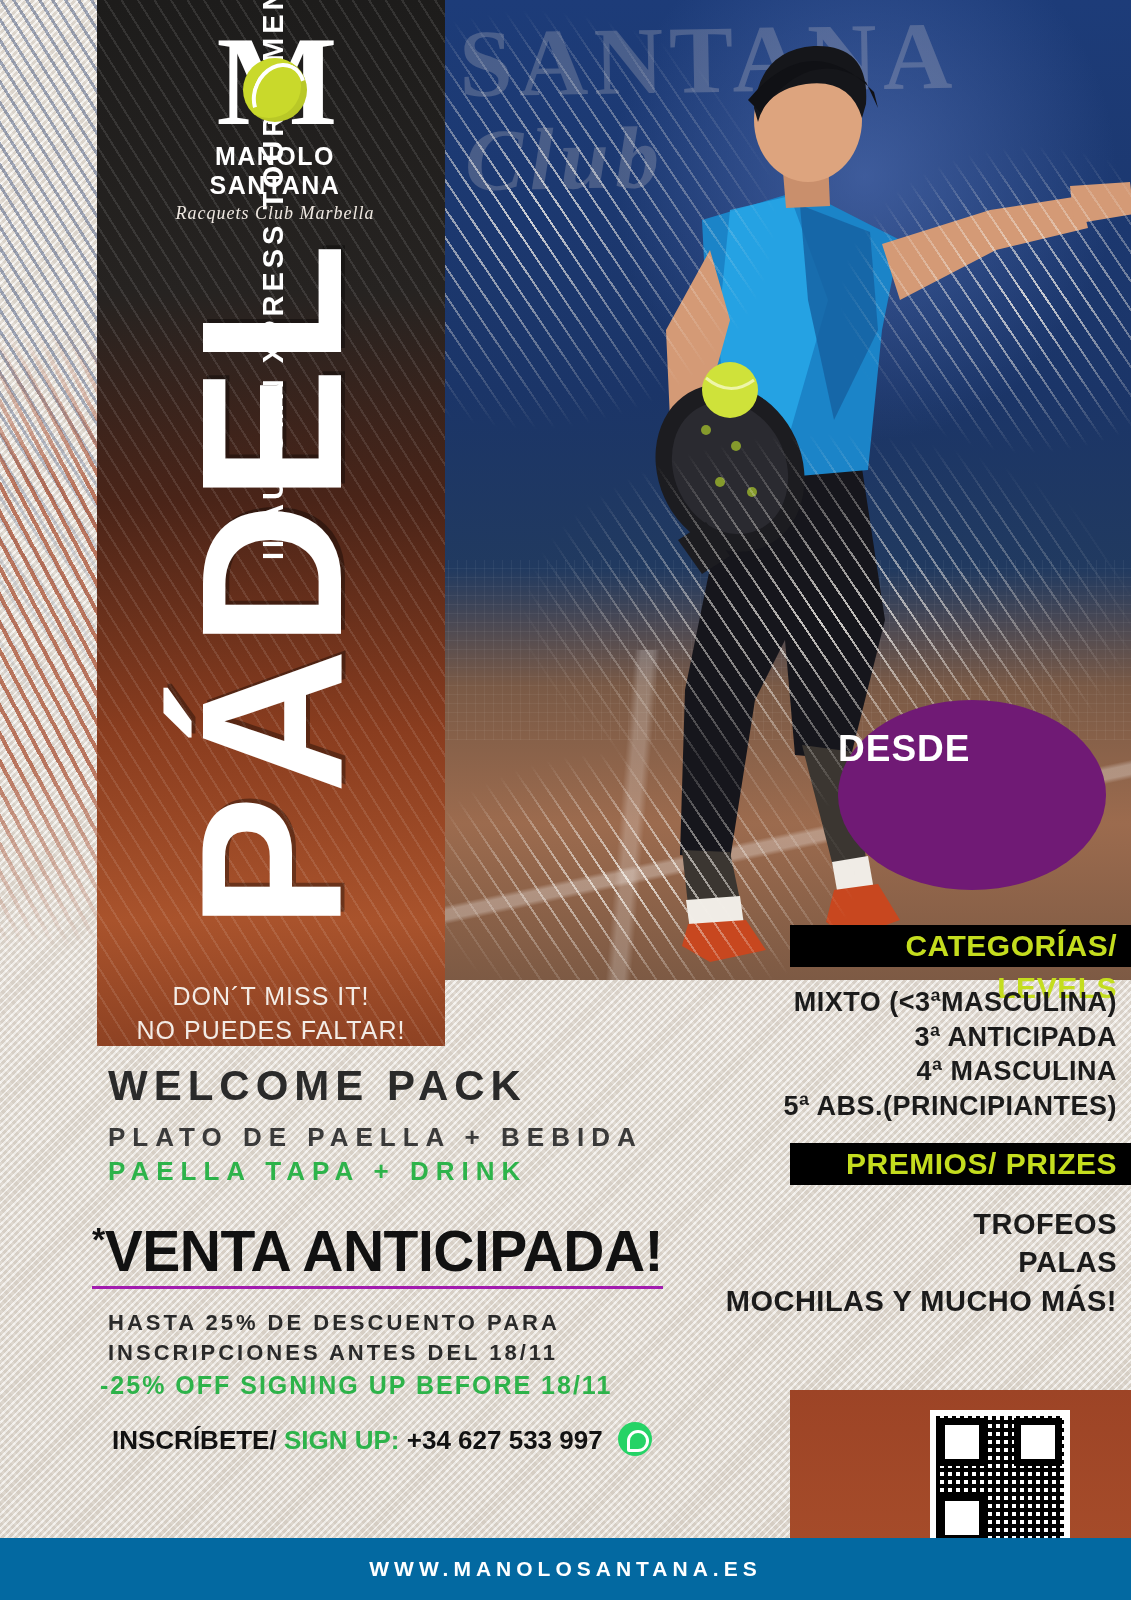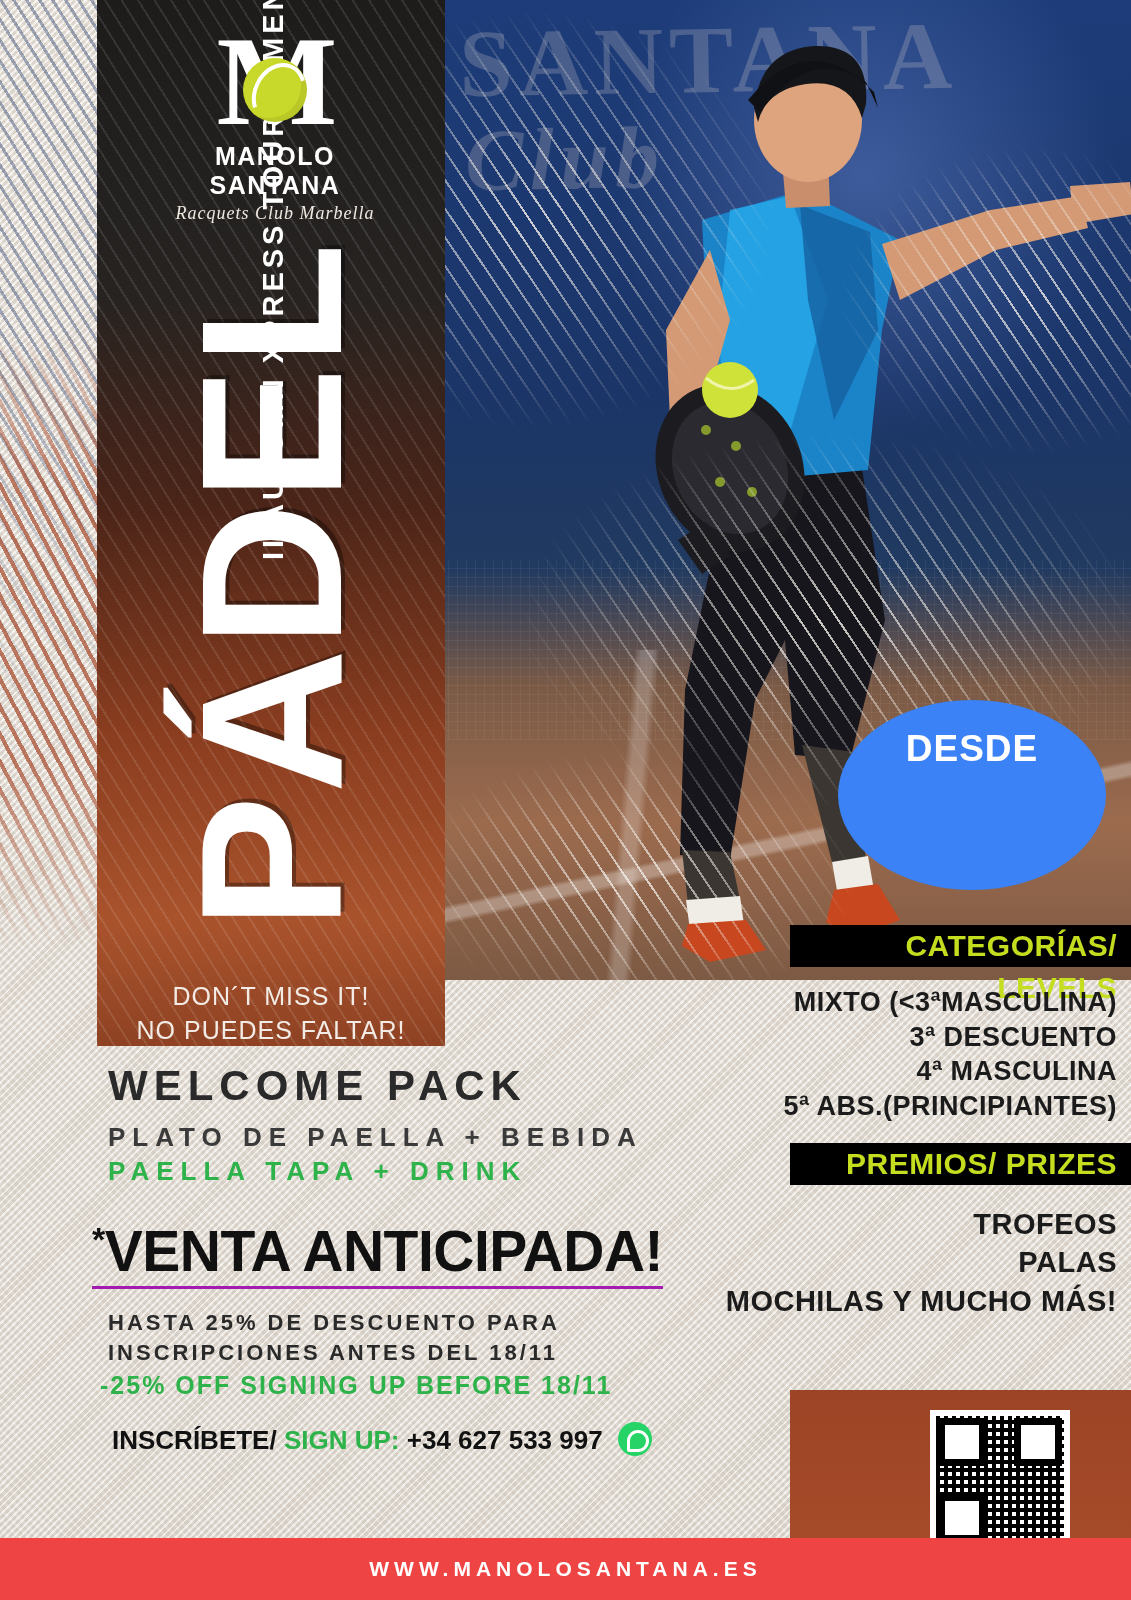--- a/index.html
+++ b/index.html
@@ -218,24 +218,24 @@
     letter-spacing: 1px;
     margin-top: 3px;
     color: #f0e9e2;
   }
 
   
   .price-bubble {
     position: absolute;
     left: 838px; top: 700px;
     width: 268px; height: 190px;
-    background: #3b82f6;
+    background: #701a75;
     border-radius: 50%;
     color: #fff;
-    text-align: center;
+    text-align: left;
     z-index: 7;
   }
   .price-bubble .desde {
     margin-top: 28px;
     font-size: 37px;
     font-weight: bold;
     letter-spacing: 1px;
   }
   .price-bubble .amount {
     font-size: 68px;
@@ -407,21 +407,21 @@
     position: absolute;
     left: 2px; bottom: 2px;
     width: 34px; height: 34px;
     border: 7px solid #000;
     background: #fff;
   }
   .footer {
     position: absolute;
     left: 0; bottom: 0;
     width: 1131px; height: 62px;
-    background: #ef4444;
+    background: #0369a1;
     color: #fff;
     text-align: center;
     font-size: 21px;
     font-weight: bold;
     letter-spacing: 5px;
     line-height: 62px;
   }
 </style>
 </head>
 <body>
@@ -503,21 +503,21 @@
     <div class="tag">Racquets Club Marbella</div>
   </div>
 
   <div class="price-bubble">
     <div class="desde">DESDE</div>
   </div>
 
   <div class="band" id="band-cat">CATEGORÍAS/ LEVELS</div>
   <div class="levels">
     <div>MIXTO (&lt;3ªMASCULINA)</div>
-    <div>3ª DESCUENTO</div>
+    <div>3ª ANTICIPADA</div>
     <div>4ª MASCULINA</div>
     <div>5ª ABS.(PRINCIPIANTES)</div>
   </div>
 
   <div class="band" id="band-prizes">PREMIOS/ PRIZES</div>
   <div class="prizes">
     <div>TROFEOS</div>
     <div>PALAS</div>
     <div>MOCHILAS Y MUCHO MÁS!</div>
   </div>

